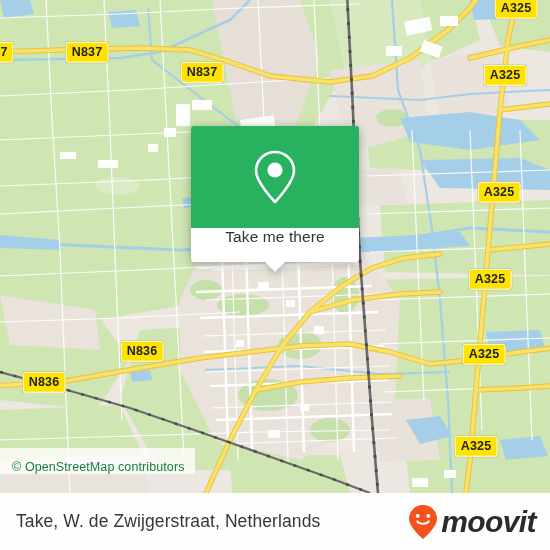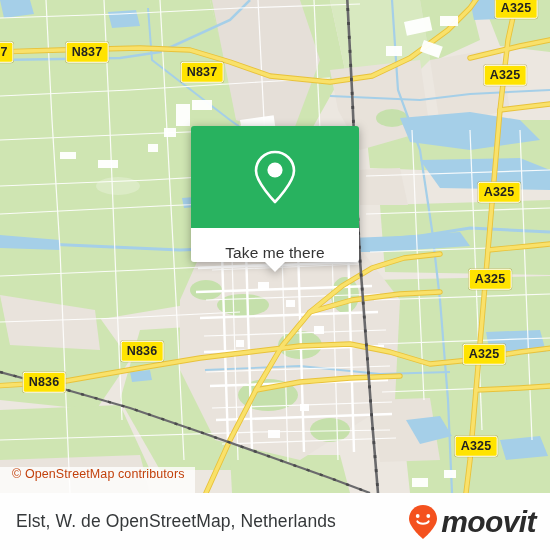--- a/index.html
+++ b/index.html
@@ -8,33 +8,33 @@
        font-family:"Liberation Sans","DejaVu Sans",sans-serif;}
 
   #screen{position:relative;width:550px;height:550px;overflow:hidden;background:#f2efe9;}
 
   
   #map{position:absolute;left:0;top:0;width:550px;height:493px;overflow:hidden;
        background:#e9e4dd;}
   #mapsvg{position:absolute;left:0;top:0;}
 
   
-  #attrib{position:absolute;left:0;top:467px;height:26px;
+  #attrib{position:absolute;left:0;top:448px;height:26px;
           background:rgba(255,255,255,.78);
-          display:flex;align-items:flex-start;padding:0 10px 0 12px;
-          font-size:12.5px;color:#c2410c;letter-spacing:.1px;white-space:nowrap;}
+          display:flex;align-items:flex-end;padding:0 10px 0 12px;
+          font-size:12.5px;color:#15803d;letter-spacing:.1px;white-space:nowrap;}
 
   
   #card{position:absolute;left:191px;top:126px;width:168px;height:136px;
         border-radius:3px;filter:drop-shadow(0 2px 5px rgba(0,0,0,.33));
         cursor:pointer;}
   #card-top{height:102px;background:#28b25f;border-radius:3px 3px 0 0;
             display:flex;align-items:center;justify-content:center;}
   #card-bottom{height:34px;background:#fff;border-radius:0 0 3px 3px;
-               display:flex;align-items:flex-end;justify-content:center;
+               display:flex;align-items:flex-start;justify-content:center;
                font-size:15.5px;color:#333;letter-spacing:.1px;}
   #card-tail{position:absolute;left:50%;bottom:-10px;margin-left:-10px;
              width:0;height:0;border-left:10px solid transparent;
              border-right:10px solid transparent;border-top:10px solid #fff;}
 
   
   .shield{position:absolute;background:#ffe300;border:1.5px solid #fff;
           border-radius:2.5px;color:#222;font-size:12.5px;font-weight:bold;
           line-height:1;padding:2.5px 5px 3.5px 5px;letter-spacing:.2px;
           box-shadow:0 0 0 .5px rgba(150,130,0,.45);white-space:nowrap;
@@ -252,21 +252,21 @@
         <circle cx="22" cy="21" r="7.6" fill="#ffffff"></circle>
       </svg>
     </div>
     <div id="card-bottom">
       <span>Take me there</span>
     </div>
     <div id="card-tail"></div>
   </div>
 
   <div id="footer">
-    <span id="footer-title">Elst, W. de OpenStreetMap, Netherlands</span>
+    <span id="footer-title">Take, W. de Zwijgerstraat, Netherlands</span>
     <span id="logo">
       <svg width="30" height="36" viewBox="0 0 30 36">
         <path d="M15 1 C7.3 1 1 7.2 1 14.8 C1 23.6 15 35 15 35 C15 35 29 23.6 29 14.8 C29 7.2 22.7 1 15 1 Z" fill="#f4511e"></path>
         <circle cx="9.7" cy="12" r="1.9" fill="#ffffff"></circle>
         <circle cx="20.3" cy="12" r="1.9" fill="#ffffff"></circle>
         <path d="M9.4 17.4 C11.2 20.4 18.8 20.4 20.6 17.4" fill="none" stroke="#ffffff" stroke-width="2" stroke-linecap="round"></path>
       </svg>
       <span id="logo-word">moovit</span>
     </span>
   </div>

